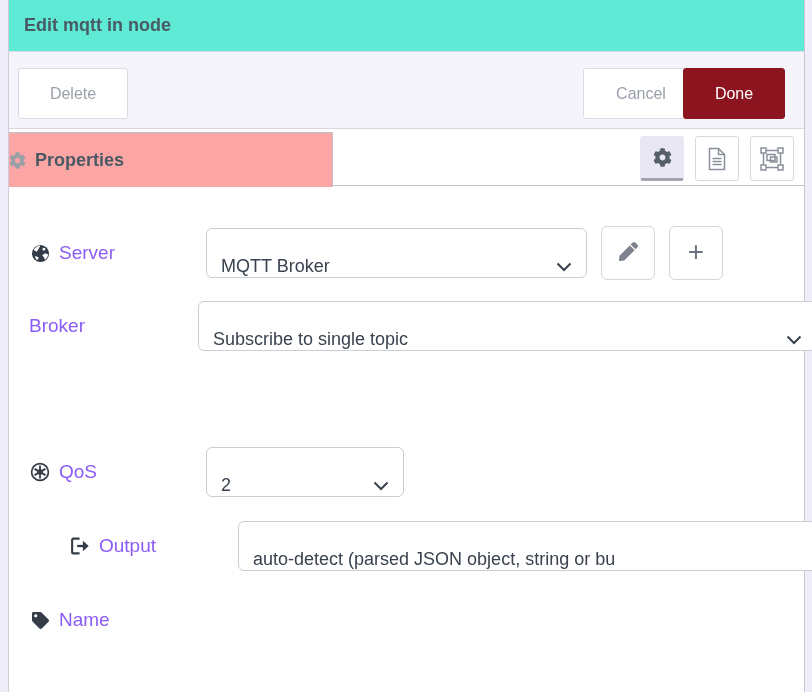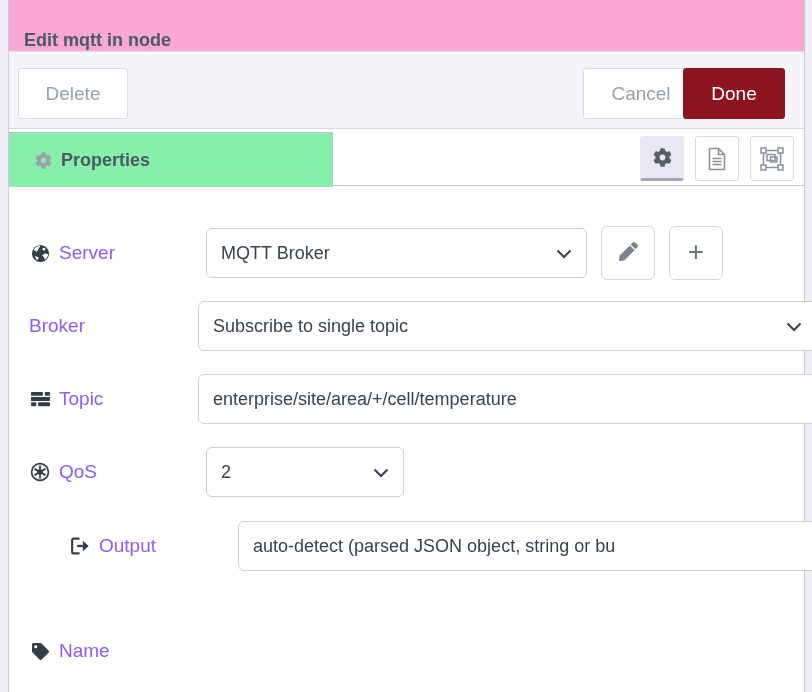--- a/index.html
+++ b/index.html
@@ -4,76 +4,76 @@
 <style>
   * { margin:0; padding:0; box-sizing:border-box; }
   html,body { width:812px; height:692px; }
   body { font-family:"Liberation Sans", sans-serif; background:#efedf7; }
   .stage { position:relative; width:812px; height:692px; background:#efedf7; overflow:hidden; }
   .tray { position:absolute; left:8px; top:0; width:797px; height:692px;
           background:#ffffff; border-left:1px solid #cfcdd9; border-right:1px solid #c9c7d4; }
 
   
   .tray-header { position:absolute; left:0; top:0; width:100%; height:52px;
-                 background:#f9a8d4; border-bottom:1px solid #dcdbe5;
-                 display:flex; align-items:flex-end; padding-left:15px; }
+                 background:#5eead4; border-bottom:1px solid #dcdbe5;
+                 display:flex; align-items:center; padding-left:15px; }
   .tray-title { font-size:18px; font-weight:bold; color:#4a5a65; }
 
   
   .tray-toolbar { position:absolute; left:0; top:52px; width:100%; height:77px;
                   background:#f5f4fb; border-bottom:1px solid #d8d7e1; }
   .btn { position:absolute; top:16px; height:51px; border:1px solid #dcdbe3; border-radius:3px;
-         background:#ffffff; color:#9aa0ab; font-size:19px; font-family:inherit;
+         background:#ffffff; color:#9aa0ab; font-size:16px; font-family:inherit;
          display:flex; align-items:center; justify-content:center; cursor:pointer; }
   .btn-delete { left:9px;  width:110px; }
   .btn-cancel { left:534px; width:116px;margin-left:40px; }
   .btn-done   { left:674px; width:102px; background:#8C141F; border-color:#8C141F; color:#ffffff; }
 
   
   .tabbar { position:absolute; left:0; top:129px; width:100%; height:57px; background:#ffffff; }
   .tabbar::after { content:""; position:absolute; left:0; bottom:0; width:100%; height:1px; background:#c2c5cd; }
   .tab-active { position:absolute; left:0; top:3px; bottom:-1px; width:324px; z-index:2;
-                background:#86efac; border-top:1px solid #bfc3cb; border-right:1px solid #bfc3cb;
-                display:flex; align-items:center; padding-left:26px; gap:9px; cursor:pointer; }
+                background:#fca5a5; border-top:1px solid #bfc3cb; border-right:1px solid #bfc3cb;
+                display:flex; align-items:center; gap:9px; cursor:pointer; }
   .tab-label { font-size:18px; font-weight:bold; color:#4a5a64; }
   .tab-gear svg { display:block; fill:#9aa0a8; }
 
   .tabbtns { position:absolute; right:10px; top:7px; display:flex; gap:11px; z-index:3; }
   .tabbtn { width:44px; height:45px; background:#ffffff; border:1px solid #d9d7e1; border-radius:3px;
             display:flex; align-items:center; justify-content:center; cursor:pointer; }
   .tabbtn svg { display:block; }
   .tabbtn-active { background:#e9e7f3; border-color:#e9e7f3; border-bottom:3px solid #a3a4b0; }
 
   
   .form { position:absolute; left:0; top:186px; width:100%; height:506px; background:#ffffff; }
   .row { position:absolute; left:0; width:100%; height:50px; }
   .row-label { position:absolute; left:20px; top:0; width:170px; height:50px;
                display:flex; align-items:center; gap:8px;
                font-size:19px; color:#8b5cf6; }
   .row-label .licon { display:inline-flex; width:22px; justify-content:center; color:#323b46; }
   .row-label .licon svg { display:block; }
 
   .field { position:absolute; top:0; height:50px; border:1px solid #ccced6; border-radius:6px;
            background:#ffffff; font-size:18px; color:#39424e; }
-  .sel { display:flex; align-items:center; padding:0 14px; justify-content:space-between; cursor:pointer; }
+  .sel { display:flex; align-items:flex-end; padding:0 14px; justify-content:space-between; cursor:pointer; }
   .sel .sel-text { white-space:nowrap; overflow:hidden; margin-right:6px; }
   .sel .chev { flex:0 0 auto; }
   .txt { padding:0 14px; font-family:inherit; outline:none; }
 
   .sq-btn { position:absolute; top:-2px; width:54px; height:54px; background:#ffffff;
             border:1px solid #d6d4de; border-radius:6px; display:flex; align-items:center;
             justify-content:center; cursor:pointer; }
   .plus-glyph { font-size:28px; color:#6d737e; line-height:1; margin-top:-2px; }
 
   .r-server { top:42px; }
   .r-action { top:115px; }
   .r-topic  { top:188px; }
   .r-qos    { top:261px; }
   .r-output { top:335px;margin-left:40px; }
-  .r-name   { top:409px;margin-top:31px; }
+  .r-name   { top:409px; }
 
   .f-server { left:197px; width:381px; }
   .f-wide   { left:189px; width:619px; }
   .f-qos    { left:197px; width:198px; }
   .b-edit   { left:592px; }
   .b-add    { left:660px; }
 </style>
 </head>
 <body>
 
@@ -177,35 +177,20 @@
         <div class="field sel f-wide">
           <span class="sel-text">Subscribe to single topic</span>
           <span class="chev">
             <svg width="16" height="10" viewBox="0 0 16 10" fill="none" stroke="#39414d" stroke-width="2">
                 <polyline points="1.5,1.5 8,8 14.5,1.5"></polyline>
               </svg>
           </span>
         </div>
       </div>
 
-      <div class="row r-topic">
-        <div class="row-label">
-          <span class="licon">
-            <svg width="19" height="16" viewBox="0 0 20 16" fill="#333c47">
-              <rect x="0" y="0.5" width="12.5" height="4" rx="0.8"></rect>
-              <rect x="14.5" y="0.5" width="5.5" height="4" rx="0.8"></rect>
-              <rect x="0" y="6" width="20" height="4" rx="0.8"></rect>
-              <rect x="0" y="11.5" width="5.5" height="4" rx="0.8"></rect>
-              <rect x="7.5" y="11.5" width="12.5" height="4" rx="0.8"></rect>
-            </svg>
-          </span>
-          <span>Topic</span>
-        </div>
-        <input class="field txt f-wide" type="text" value="enterprise/site/area/+/cell/temperature" style="">
-      </div>
 
       <div class="row r-qos">
         <div class="row-label">
           <span class="licon">
             <svg width="20" height="20" viewBox="0 0 20 20" fill="none" stroke="#333c47">
               <circle cx="10" cy="10" r="8.4" stroke-width="1.7"></circle>
               <path d="M10 3.6 V16.4 M4.5 6.9 L15.5 13.1 M4.5 13.1 L15.5 6.9" stroke-width="1.8"></path>
               <circle cx="10" cy="10" r="2.8" fill="#333c47" stroke="none"></circle>
             </svg>
           </span>

